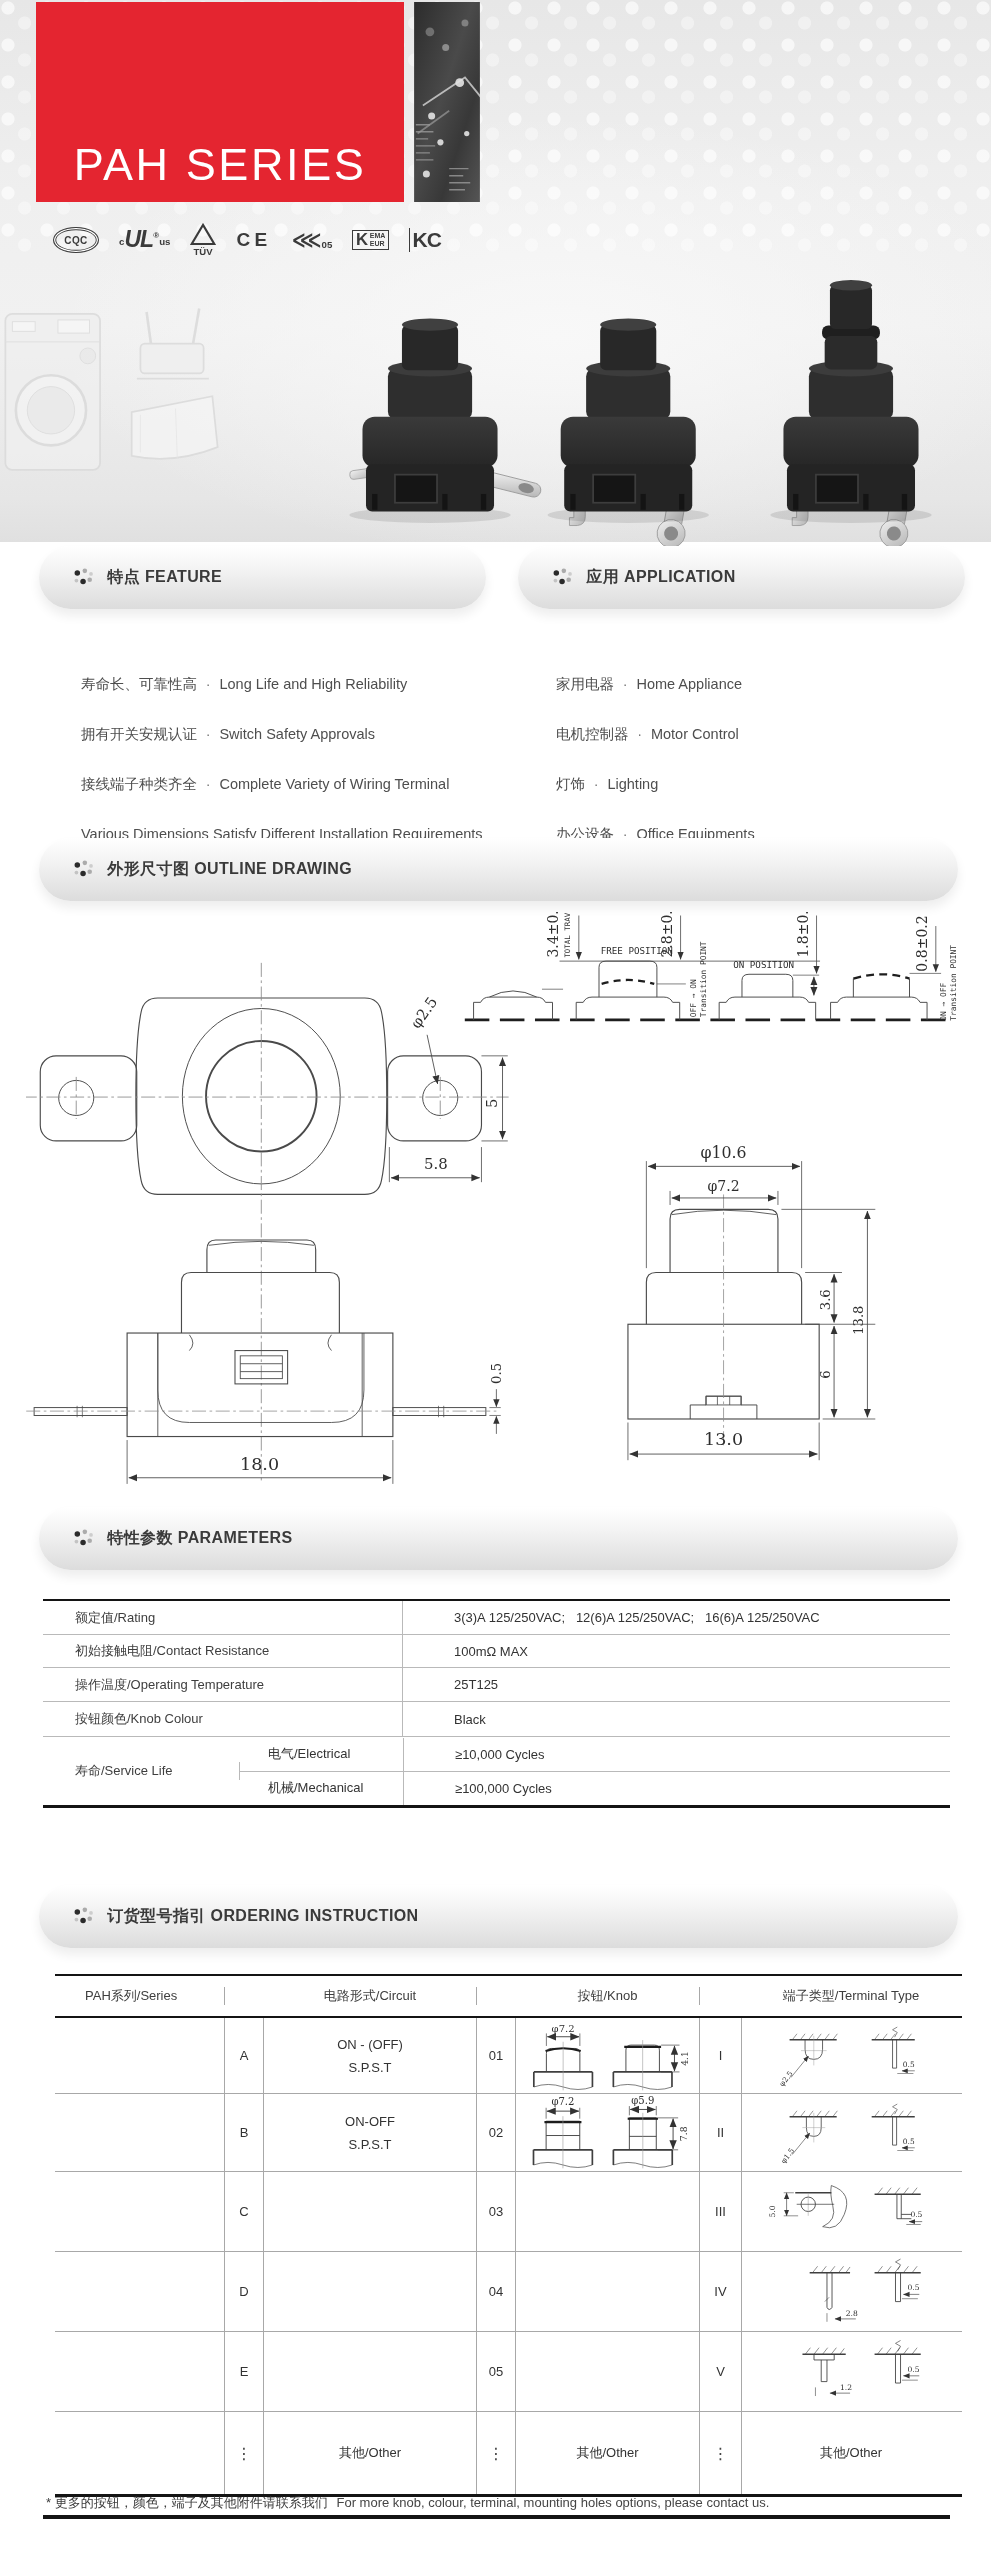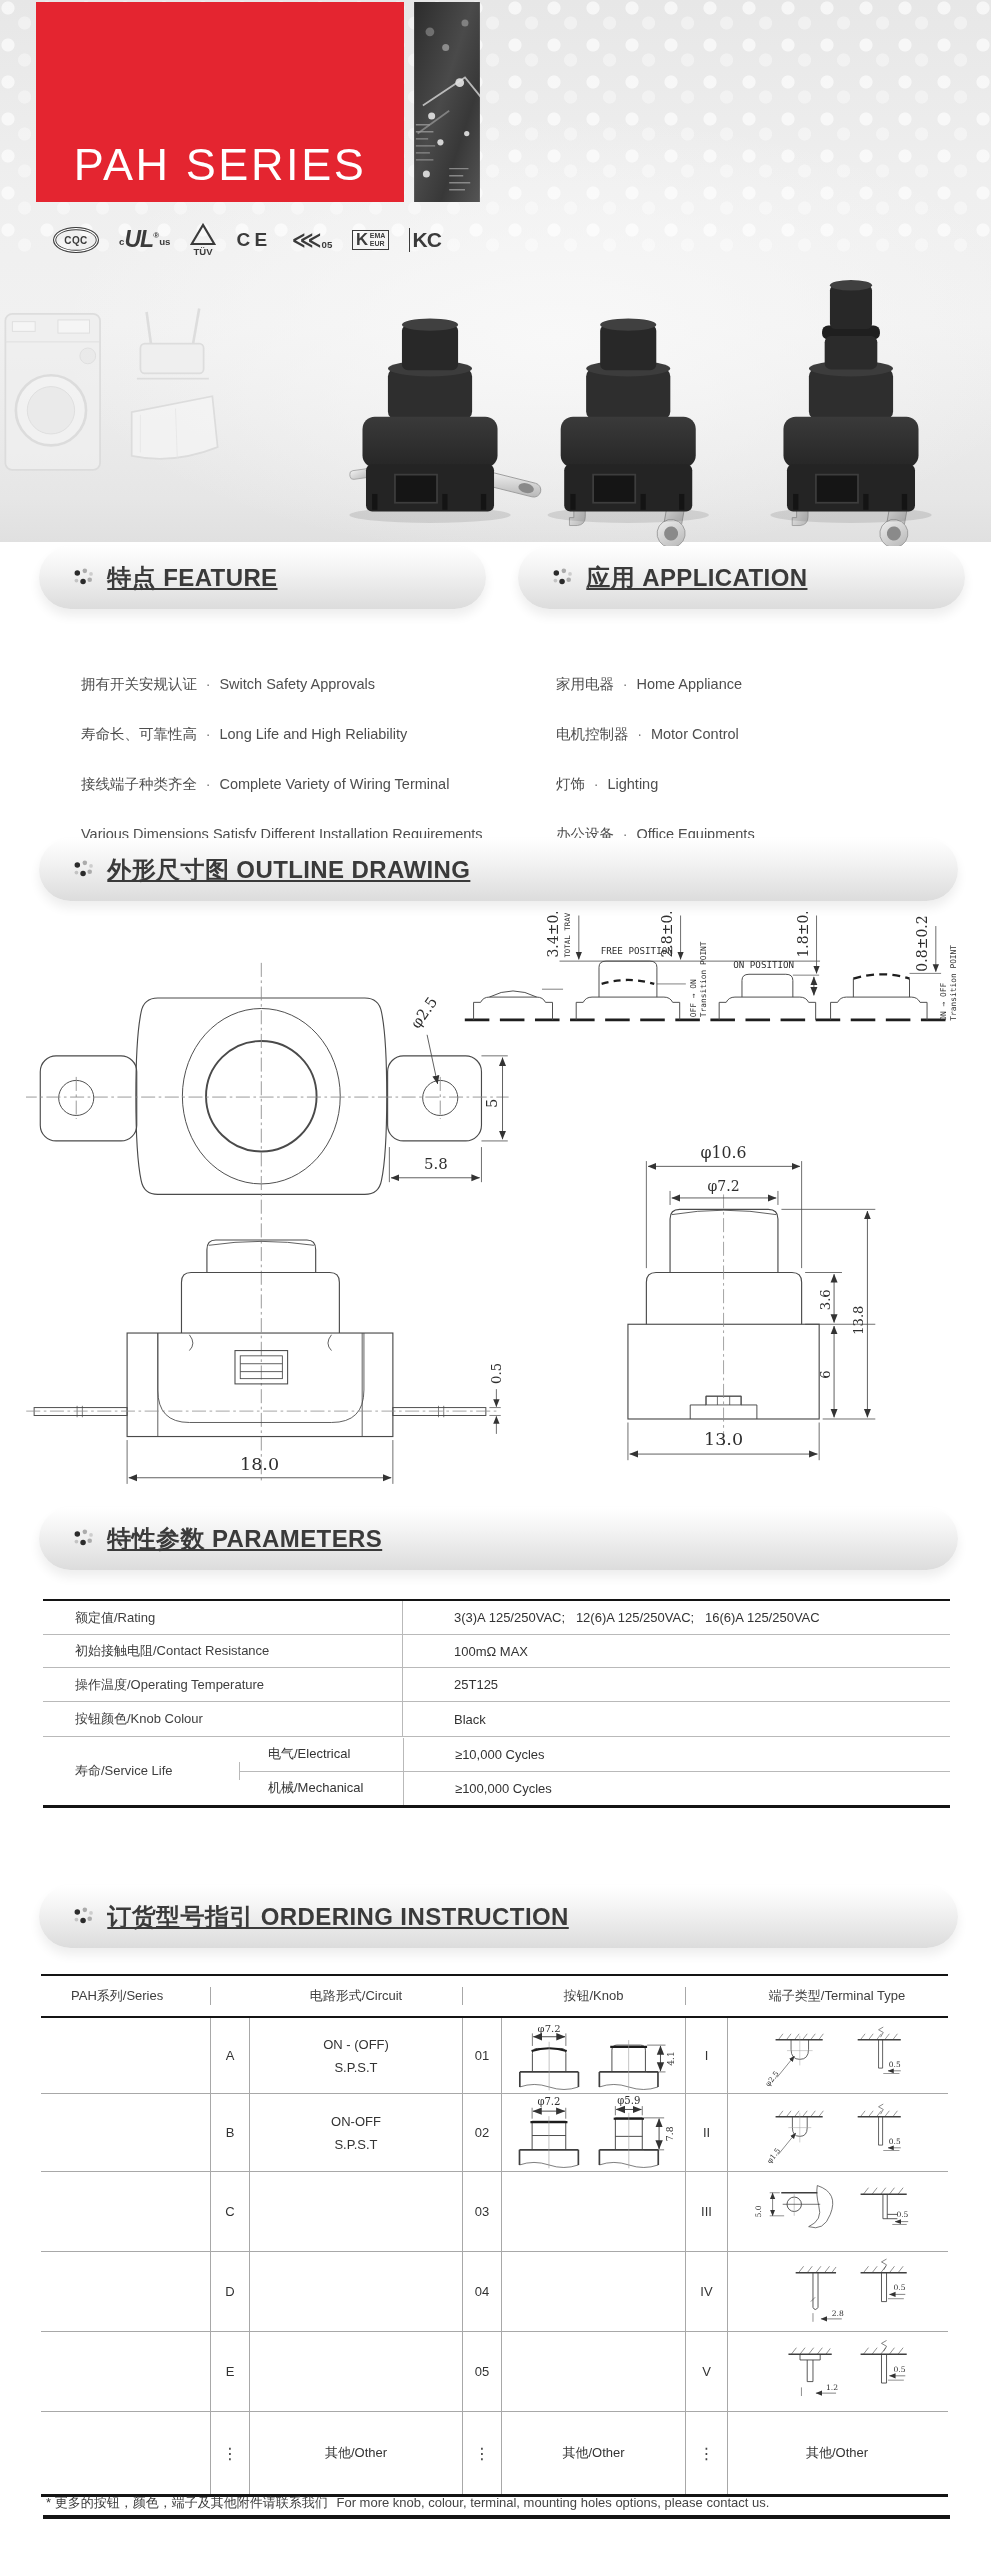--- a/index.html
+++ b/index.html
@@ -33,39 +33,39 @@
   .enec .n{font-size:9.7px;}
   .kema{border:1.8px solid #3b3b3b;display:flex;align-items:center;padding:0.9px 2.6px;gap:1.8px;}
   .kema .k{font-size:16.7px;font-weight:bold;line-height:16.7px;}
   .kema .col{display:flex;flex-direction:column;font-size:7px;font-weight:bold;line-height:7.5px;}
   .kcmark{font-size:21px;font-weight:bold;letter-spacing:-0.9px;border-left:1.8px solid #3b3b3b;padding-left:2.6px;}
   
   .pill{position:absolute;height:63px;border-radius:35px;
         background:linear-gradient(180deg,#ffffff 0%,#f4f4f4 35%,#dcdcdc 100%);
         box-shadow:0 7px 10.5px rgba(0,0,0,.07);
         display:flex;align-items:center;padding-left:33px;box-sizing:border-box;}
-  .pill .ttl{font-size:24px;font-weight:bold;color:#3a3a3a;margin-left:12.3px;letter-spacing:0.4px;text-decoration:underline;}
+  .pill .ttl{font-size:16px;font-weight:bold;color:#3a3a3a;margin-left:12.3px;letter-spacing:0.4px;}
   
   .flist{position:absolute;font-size:14.5px;color:#4e4e4e;line-height:50px;white-space:nowrap;}
   .flist .sep{margin:0 8.8px;color:#777;}
   
   .ptable{position:absolute;left:43px;top:1599px;width:907px;border-top:2.6px solid #141414;border-bottom:3.5px solid #141414;font-size:13px;}
   .prow{display:flex;align-items:center;border-bottom:0.9px solid #b9b9b9;}
   .prow:last-child{border-bottom:none;}
   .plabel{width:360px;box-sizing:border-box;padding-left:32px;border-right:0.9px solid #b9b9b9;align-self:stretch;display:flex;align-items:center;color:#3e3e3e;}
   .pval{flex:1;padding-left:51px;color:#333;white-space:pre-wrap;}
   .slife{display:flex;}
   .slabel{width:197px;box-sizing:border-box;padding-left:32px;border-right:0.9px solid #b9b9b9;display:flex;align-items:center;color:#3e3e3e;}
   .scol{width:163px;display:flex;flex-direction:column;border-right:0.9px solid #b9b9b9;}
   .scol>div{height:33px;display:flex;align-items:center;padding-left:28px;}
   .scol>div:first-child{border-bottom:0.9px solid #b9b9b9;}
   .svals{flex:1;display:flex;flex-direction:column;}
   .svals>div{height:33px;display:flex;align-items:center;padding-left:51px;}
   .svals>div:first-child{border-bottom:0.9px solid #b9b9b9;}
-  .otable{position:absolute;left:41px;top:1974px;width:907px;border-top:2.6px solid #141414;border-bottom:3.5px solid #141414;font-size:13px;}
+  .otable{position:absolute;left:55px;top:1974px;width:907px;border-top:2.6px solid #141414;border-bottom:3.5px solid #141414;font-size:13px;}
   .ohead{display:flex;height:40px;border-bottom:2.6px solid #141414;align-items:center;color:#3e3e3e;}
   .orow{display:flex;border-bottom:0.9px solid #a8a8a8;align-items:stretch;}
   .orow:last-child{border-bottom:none;}
   .oc{border-right:0.9px solid #a8a8a8;display:flex;align-items:center;justify-content:center;box-sizing:border-box;text-align:center;}
   .oc:last-child{border-right:none;}
   .c1{width:170px;}.c2{width:39px;}.c3{width:213px;}.c4{width:39px;}.c5{width:184px;}.c6{width:42px;}.c7{width:218px;}
   .ohead .c1{justify-content:flex-start;padding-left:30px;}
   .circ2{line-height:23px;}
   .vdots{font-size:16px;color:#444;}
   
@@ -254,22 +254,22 @@
         <circle cx="14.5" cy="5.5" r="2.6" fill="#ababab"></circle>
       <circle cx="21.5" cy="9" r="2.1" fill="#cdcdcd"></circle>
         <circle cx="5" cy="16.5" r="2.1" fill="#c3c3c3"></circle>
       <circle cx="12.5" cy="17.5" r="3.1" fill="#2b2b2b"></circle>
         <circle cx="20" cy="15.5" r="2.6" fill="#ababab"></circle>
     </svg>
     <span class="ttl">应用 APPLICATION</span>
   </div>
 
   <div class="flist" style="left:81px;top:659px;">
+    <div><span>寿命长、可靠性高</span><span class="sep">·</span><span>Long Life and High Reliability</span></div>
     <div><span>拥有开关安规认证</span><span class="sep">·</span><span>Switch Safety Approvals</span></div>
-    <div><span>寿命长、可靠性高</span><span class="sep">·</span><span>Long Life and High Reliability</span></div>
     <div><span>接线端子种类齐全</span><span class="sep">·</span><span>Complete Variety of Wiring Terminal</span></div>
     <div><span>Various Dimensions Satisfy Different Installation Requirements</span></div>
   </div>
   <div class="flist" style="left:556px;top:659px;">
     <div><span>家用电器</span><span class="sep">·</span><span>Home Appliance</span></div>
     <div><span>电机控制器</span><span class="sep">·</span><span>Motor Control</span></div>
     <div><span>灯饰</span><span class="sep">·</span><span>Lighting</span></div>
     <div><span>办公设备</span><span class="sep">·</span><span>Office Equipments</span></div>
   </div>
 

